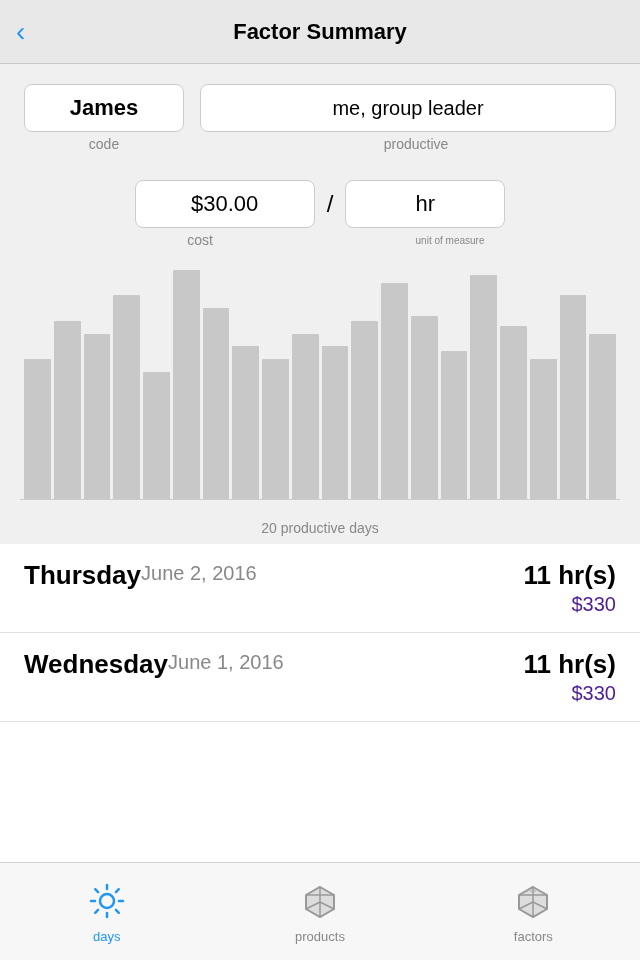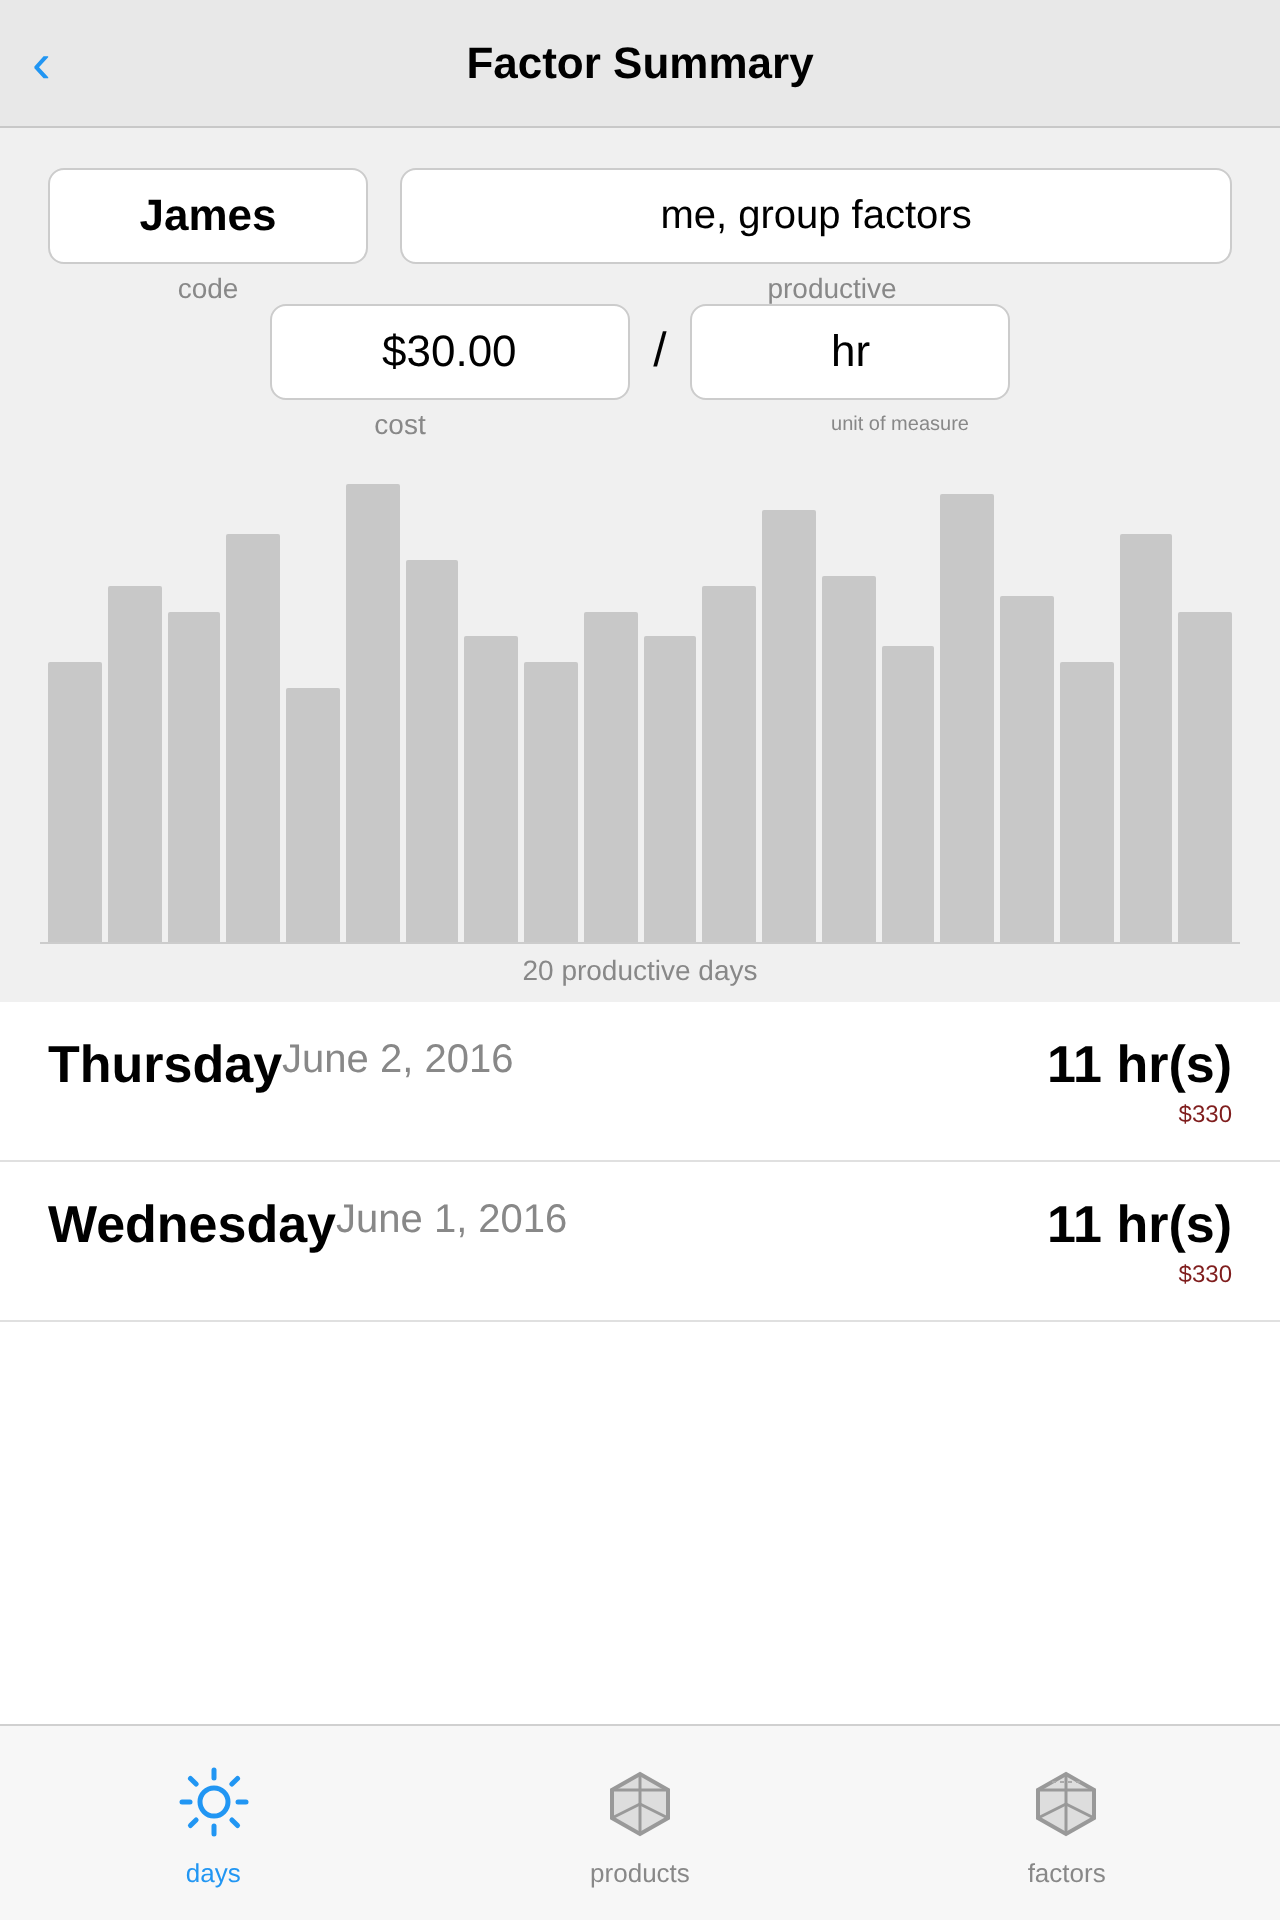--- a/index.html
+++ b/index.html
@@ -78,21 +78,21 @@
       font-size: 22px;
       font-weight: 600;
     }
     .field-box.desc-box {
       flex: 1;
       font-size: 20px;
     }
     .field-labels-row {
       display: flex;
       gap: 32px;
-      margin-bottom: 0;
+      margin-bottom: 28px;
     }
     .field-label {
       color: #888;
       font-size: 14px;
       text-align: center;
     }
     .field-label.code-label {
       flex: 0 0 auto;
       min-width: 160px;
     }
@@ -162,21 +162,21 @@
     }
     .bar {
       flex: 1;
       background: #c8c8c8;
       border-radius: 1px 1px 0 0;
     }
     .chart-label {
       text-align: center;
       color: #888;
       font-size: 14px;
-      margin-top: 5px;
+      margin-top: 20px;
     }
 
     
     .list-section {
       background: #fff;
       flex: 1;
       overflow: hidden;
     }
     .list-item {
       padding: 16px 24px;
@@ -203,22 +203,22 @@
       display: flex;
       flex-direction: column;
       align-items: flex-end;
     }
     .list-item-hrs {
       font-size: 26px;
       font-weight: 600;
       color: #000;
     }
     .list-item-cost {
-      font-size: 12px;
-      color: #7f1d1d;
+      font-size: 20px;
+      color: #4c1d95;
       margin-top: 2px;
     }
 
     
     .tab-bar {
       height: 98px;
       background: #f7f7f7;
       border-top: 1px solid #d0d0d0;
       display: flex;
       align-items: center;
@@ -272,21 +272,21 @@
 
 <div class="content">
 
   <div class="fields-section">
 
     <div class="fields-row">
       <div class="field-box code-box">
         <span>James</span>
       </div>
       <div class="field-box desc-box">
-        <span>me, group factors</span>
+        <span>me, group leader</span>
       </div>
     </div>
     <div class="field-labels-row">
       <div class="field-label code-label">code</div>
       <div class="field-label desc-label">productive</div>
     </div>
 
     <div class="cost-row">
       <div class="field-box cost-box">
         <span>$30.00</span>

